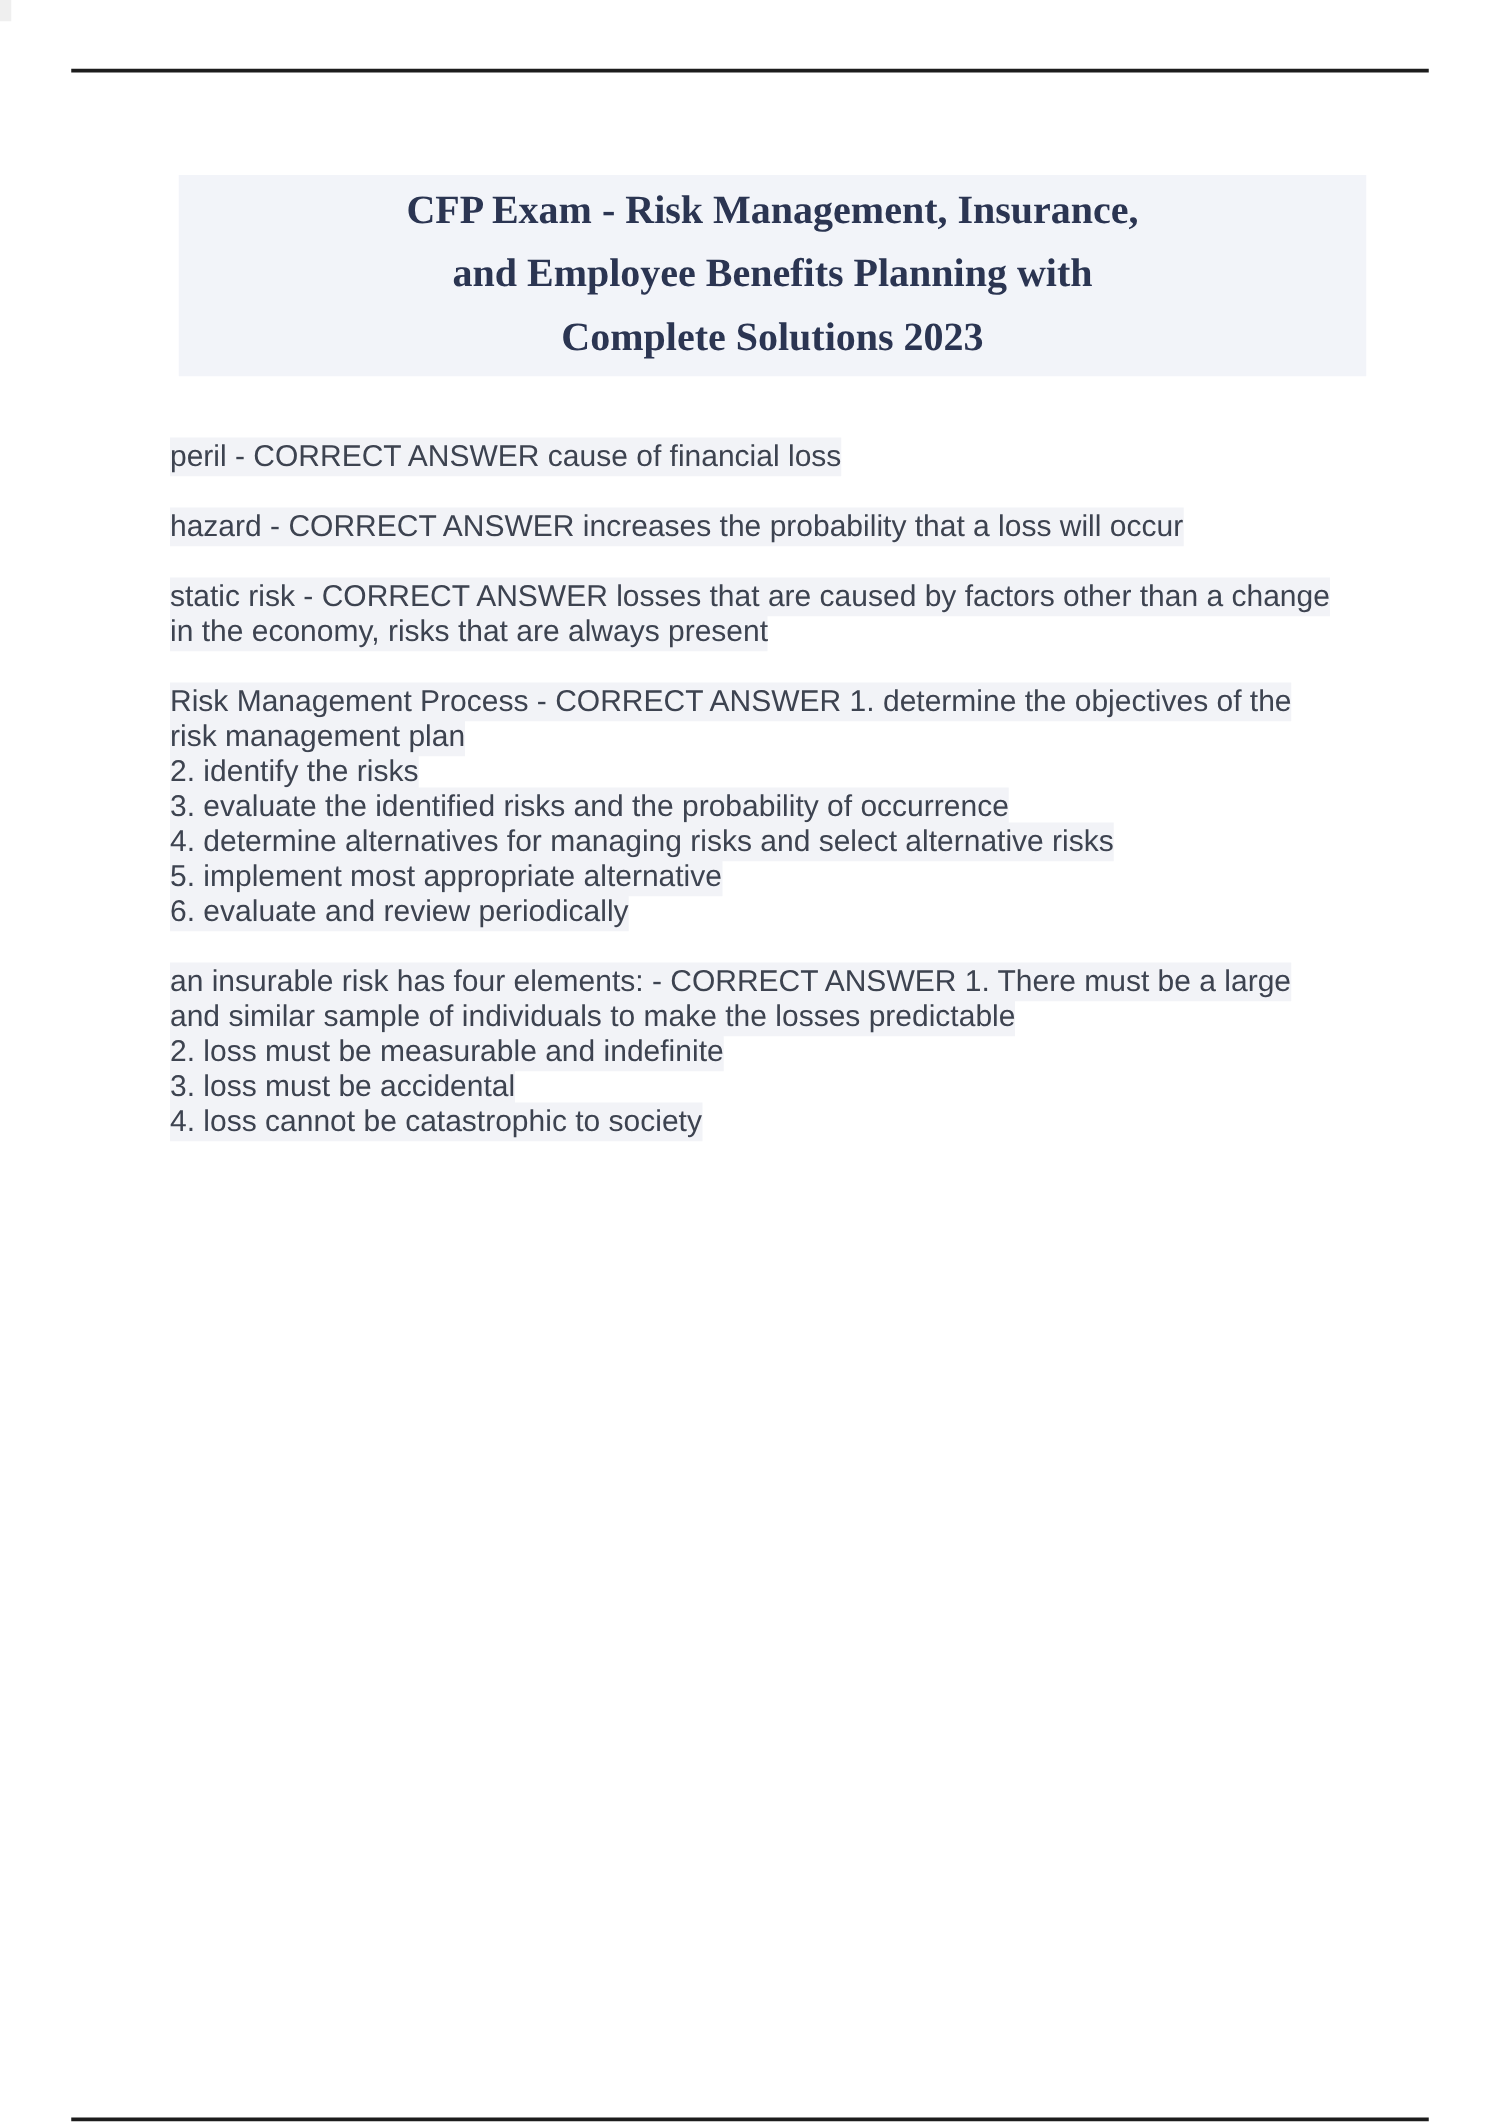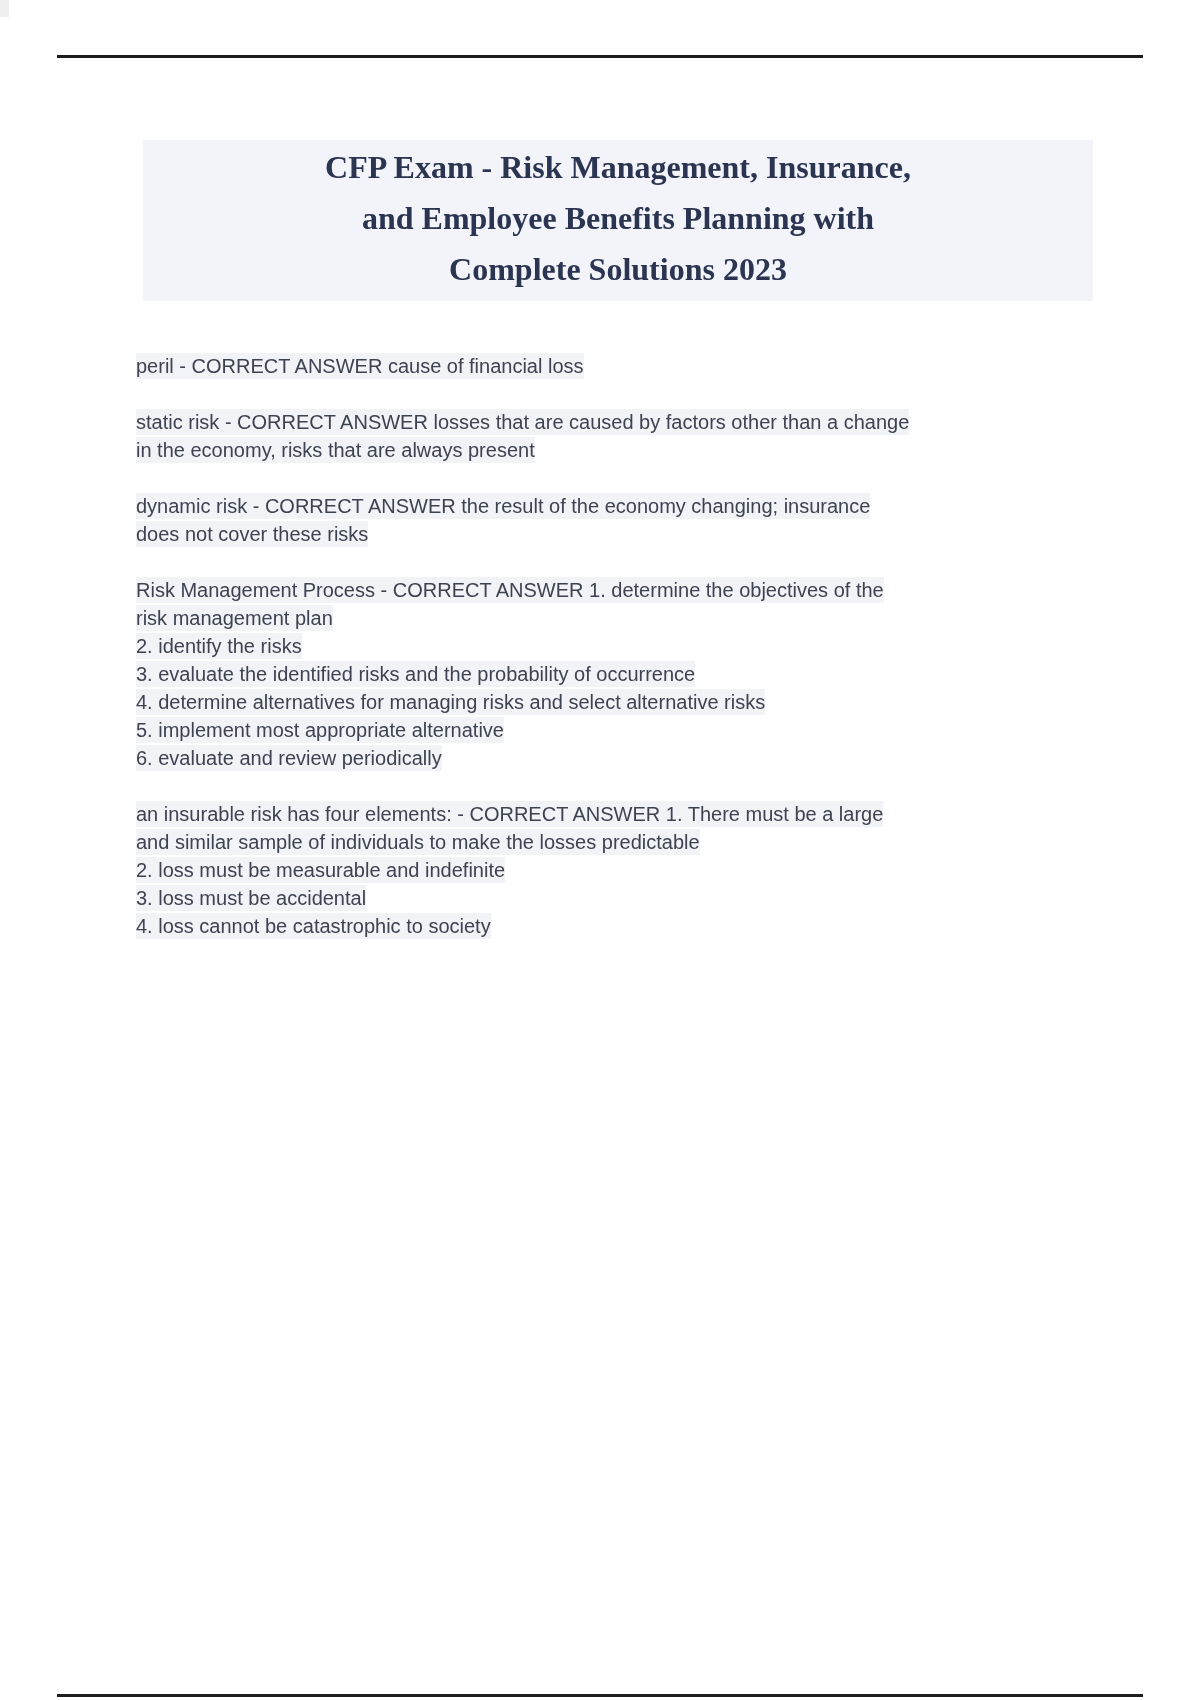--- a/index.html
+++ b/index.html
@@ -41,21 +41,21 @@
     font-size: 32px;
     line-height: 51px;
     color: #2b3552;
     white-space: pre-line;
   }
   .content {
     position: absolute;
     left: 136px;
     top: 352px;
     width: 980px;
-    font-size: 20px;
+    font-size: 24px;
     line-height: 28px;
     color: #3d4350;
   }
   .para {
     margin: 0 0 28px 0;
   }
   .hl {
     background: #f2f3f7;
     padding: 2px 0;
     white-space: pre-line;
@@ -73,24 +73,23 @@
   <div class="rule rule-top"></div>
 
   <div class="title-block">
     <span class="title-text">CFP Exam - Risk Management, Insurance,
 and Employee Benefits Planning with
 Complete Solutions 2023</span>
   </div>
 
   <div class="content">
     <p class="para"><span class="hl">peril - CORRECT ANSWER cause of financial loss</span></p>
+    <p class="para"><span class="hl">hazard - CORRECT ANSWER increases the probability that a loss will occur</span></p>
     <p class="para"><span class="hl">static risk - CORRECT ANSWER losses that are caused by factors other than a change
 in the economy, risks that are always present</span></p>
-    <p class="para"><span class="hl">dynamic risk - CORRECT ANSWER the result of the economy changing; insurance
-does not cover these risks</span></p>
     <p class="para"><span class="hl">Risk Management Process - CORRECT ANSWER 1. determine the objectives of the
 risk management plan
 2. identify the risks
 3. evaluate the identified risks and the probability of occurrence
 4. determine alternatives for managing risks and select alternative risks
 5. implement most appropriate alternative
 6. evaluate and review periodically</span></p>
     <p class="para"><span class="hl">an insurable risk has four elements: - CORRECT ANSWER 1. There must be a large
 and similar sample of individuals to make the losses predictable
 2. loss must be measurable and indefinite

